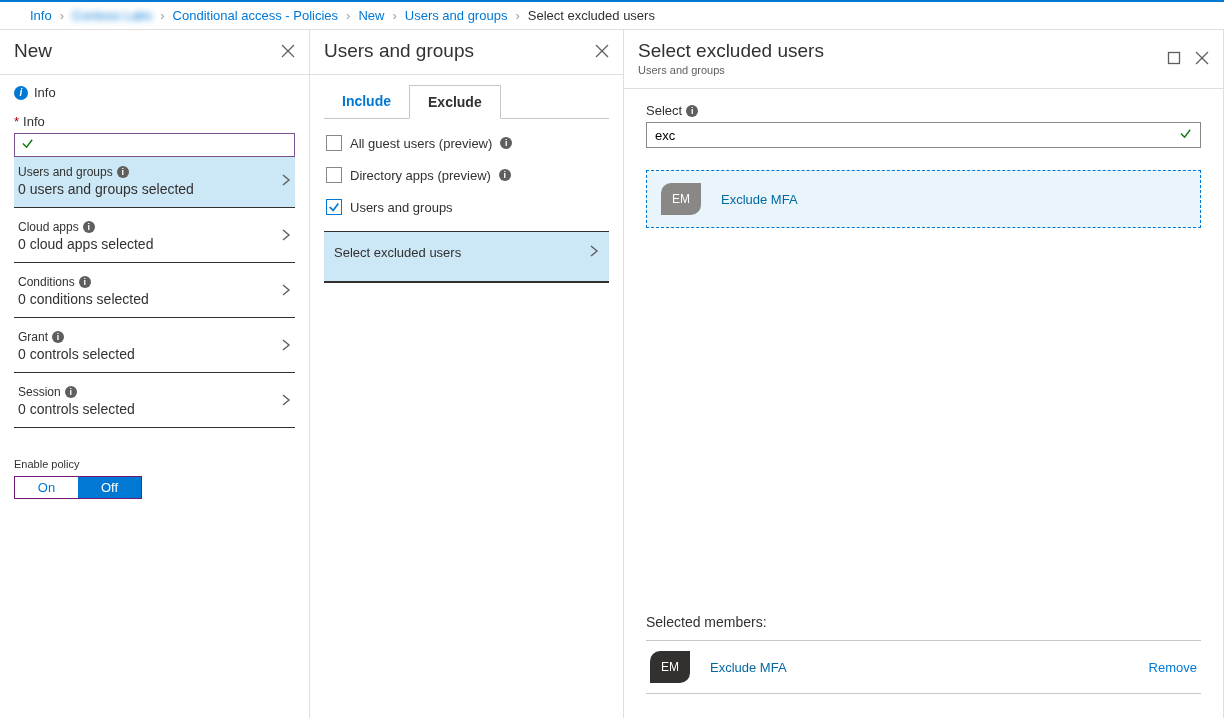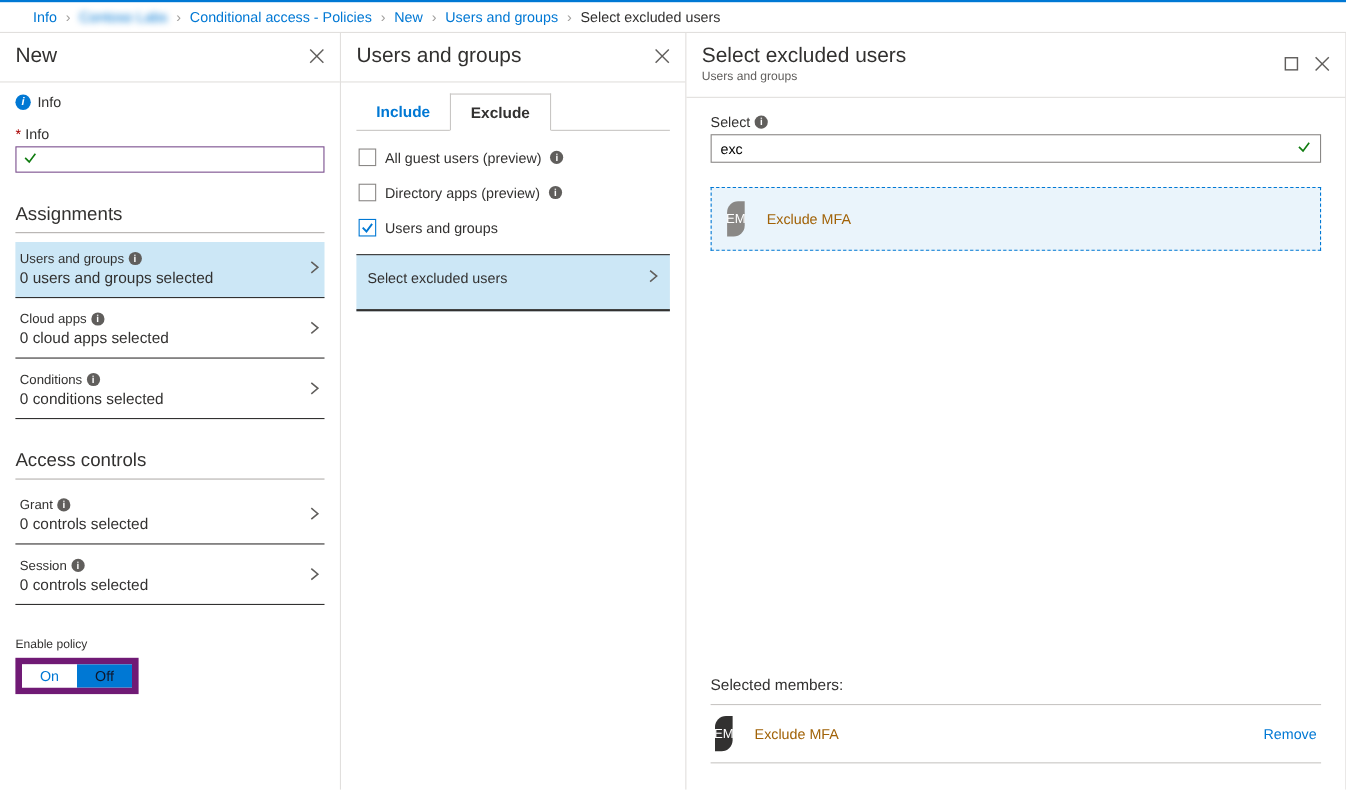--- a/index.html
+++ b/index.html
@@ -102,27 +102,27 @@
   .assign-item .bot-line { font-size: 14px; color: #323130; }
   .tip-ico {
     width: 12px; height: 12px; border-radius: 50%;
     background: #605e5c; color: #fff; display: inline-flex; align-items: center; justify-content: center;
     font-size: 9px; font-weight: bold;
   }
   .chev-right svg { width: 10px; height: 14px; color: #605e5c; }
 
   .enable-label { font-size: 11px; margin-top: 30px; margin-bottom: 6px; }
   .toggle {
-    display: flex; width: 112px; border: 6px solid #701a75;
+    display: flex; width: 128px; border: 1px solid #701a75;
   }
   .toggle div {
     flex: 1; text-align: center; padding: 3px 0; font-size: 13px; cursor: pointer;
   }
   .toggle .on { background: #fff; color: #0078d4; }
-  .toggle .off { background: #0078d4; color: #0f172a; }
+  .toggle .off { background: #0078d4; color: #ffffff; }
 
   
   .tabs { display: flex; border-bottom: 1px solid #c8c6c4; margin-bottom: 8px; }
   .tab {
     padding: 8px 18px; font-size: 14px; cursor: pointer;
     color: #0078d4;
     font-weight: bold;
   }
   .tab.active {
     color: #323130;
@@ -166,28 +166,28 @@
 
   .result-card {
     margin-top: 22px;
     border: 1px dashed #0078d4;
     background: #eaf4fb;
     padding: 12px 14px;
     display: flex; align-items: center; gap: 20px;
     cursor: pointer;
   }
   .avatar-em {
-    width: 16px; height: 32px;
+    width: 40px; height: 32px;
     background: #8a8886; color: #ffffff;
     border-radius: 10px 0 10px 0;
     display: inline-flex; align-items: center; justify-content: center;
     font-size: 12px; font-weight: 400;
   }
   .avatar-em.dark { background: #323130; }
-  .result-name { font-size: 13px; color: #a16207; }
+  .result-name { font-size: 13px; color: #0369a1; }
 
   .spacer { flex: 1; }
 
   .selected-block { margin-top: 20px; }
   .selected-title { font-size: 14px; margin-bottom: 10px; }
   .selected-row {
     border-top: 1px solid #c8c6c4;
     border-bottom: 1px solid #c8c6c4;
     display: flex; align-items: center; justify-content: space-between;
     padding: 10px 4px;
@@ -241,21 +241,20 @@
         <span>Info</span>
       </div>
       <div class="name-input-wrap">
         <span class="check-ico">
           <svg viewBox="0 0 14 14">
               <polyline points="2,7 6,11 12,3" fill="none" stroke="currentColor" stroke-width="1.6"></polyline>
             </svg>
         </span>
       </div>
 
-      <div class="section-title">Assignments</div>
 
       <div class="assign-item active">
         <div class="texts">
           <div class="top-line">
             <span>Users and groups</span>
             <span class="tip-ico">i</span>
           </div>
           <div class="bot-line">0 users and groups selected</div>
         </div>
         <span class="chev-right">
@@ -288,21 +287,20 @@
           </div>
           <div class="bot-line">0 conditions selected</div>
         </div>
         <span class="chev-right">
           <svg viewBox="0 0 10 14">
               <polyline points="2,2 8,7 2,12" fill="none" stroke="currentColor" stroke-width="1.4"></polyline>
             </svg>
         </span>
       </div>
 
-      <div class="section-title">Access controls</div>
 
       <div class="assign-item">
         <div class="texts">
           <div class="top-line">
             <span>Grant</span>
             <span class="tip-ico">i</span>
           </div>
           <div class="bot-line">0 controls selected</div>
         </div>
         <span class="chev-right">

